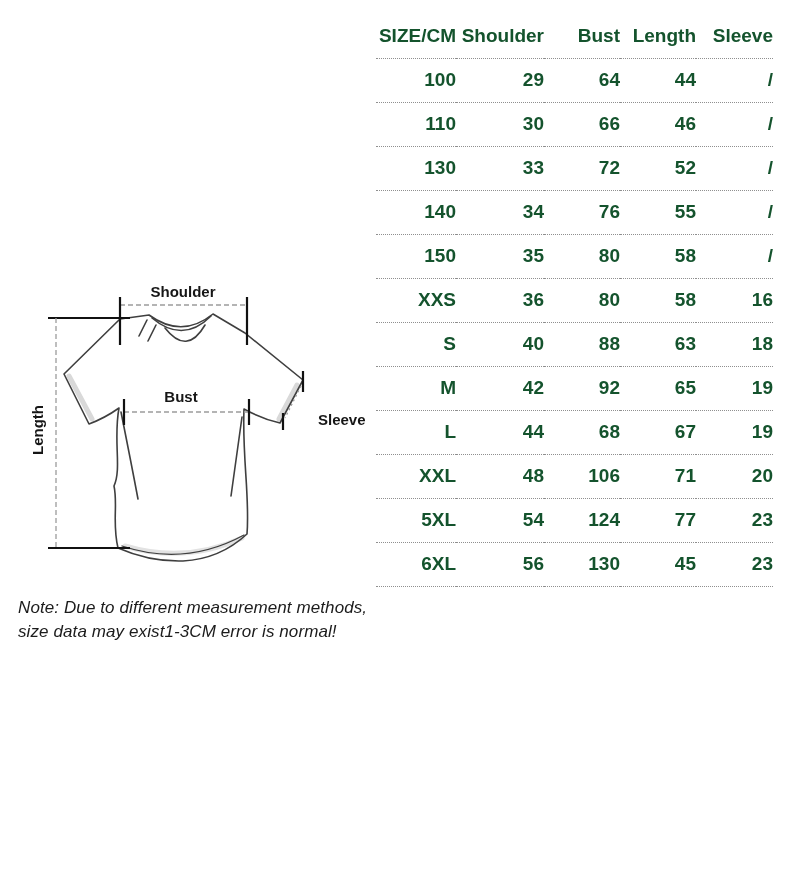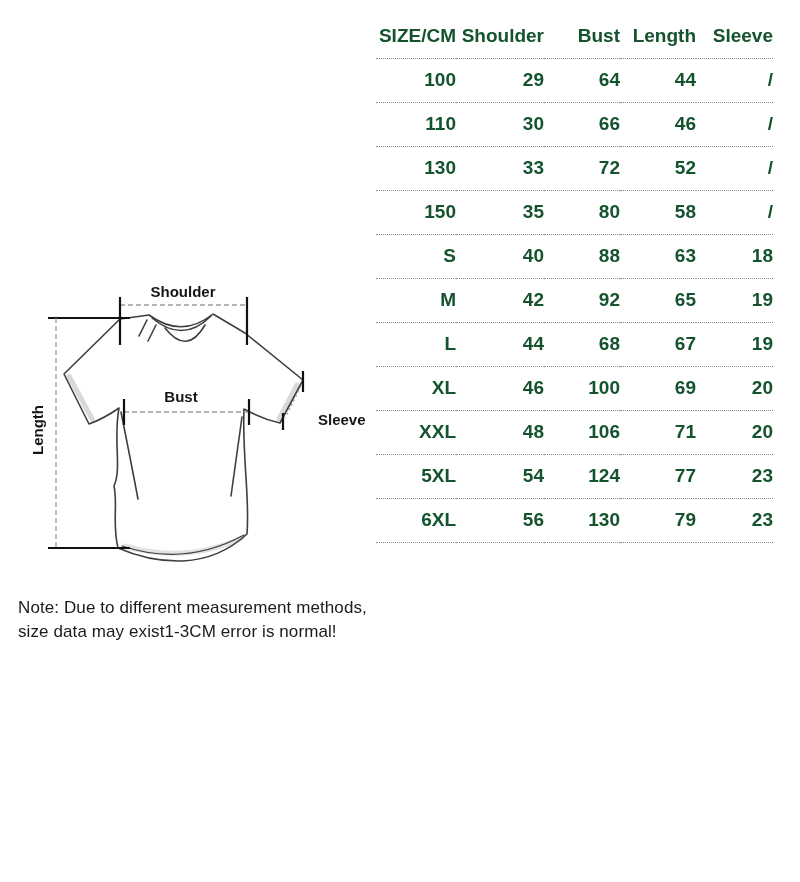--- a/index.html
+++ b/index.html
@@ -28,20 +28,21 @@
 
   
   .note {
     position: absolute;
     left: 18px; top: 596px;
     font-size: 17px;
     font-weight: 400;
     line-height: 24px;
     color: #1b1b1b;
     letter-spacing: 0.1px;
+    font-style: italic;
   }
 
   
   table.size-table {
     position: absolute;
     left: 376px; top: 14px;
     width: 397px;
     border-collapse: collapse;
     table-layout: fixed;
     font-size: 19px;
@@ -173,25 +174,39 @@
         <td>/</td>
       </tr>
       <tr>
         <td>130</td>
         <td>33</td>
         <td>72</td>
         <td>52</td>
         <td>/</td>
       </tr>
       <tr>
+        <td>140</td>
+        <td>34</td>
+        <td>76</td>
+        <td>55</td>
+        <td>/</td>
+      </tr>
+      <tr>
         <td>150</td>
         <td>35</td>
         <td>80</td>
         <td>58</td>
         <td>/</td>
+      </tr>
+      <tr>
+        <td>XXS</td>
+        <td>36</td>
+        <td>80</td>
+        <td>58</td>
+        <td>16</td>
       </tr>
       <tr>
         <td>S</td>
         <td>40</td>
         <td>88</td>
         <td>63</td>
         <td>18</td>
       </tr>
       <tr>
         <td>M</td>
@@ -201,41 +216,34 @@
         <td>19</td>
       </tr>
       <tr>
         <td>L</td>
         <td>44</td>
         <td>68</td>
         <td>67</td>
         <td>19</td>
       </tr>
       <tr>
-        <td>XL</td>
-        <td>46</td>
-        <td>100</td>
-        <td>69</td>
-        <td>20</td>
-      </tr>
-      <tr>
         <td>XXL</td>
         <td>48</td>
         <td>106</td>
         <td>71</td>
         <td>20</td>
       </tr>
       <tr>
         <td>5XL</td>
         <td>54</td>
         <td>124</td>
         <td>77</td>
         <td>23</td>
       </tr>
       <tr>
         <td>6XL</td>
         <td>56</td>
         <td>130</td>
-        <td>79</td>
+        <td>45</td>
         <td>23</td>
       </tr>
     </tbody>
 </table>
 
 </body></html>

